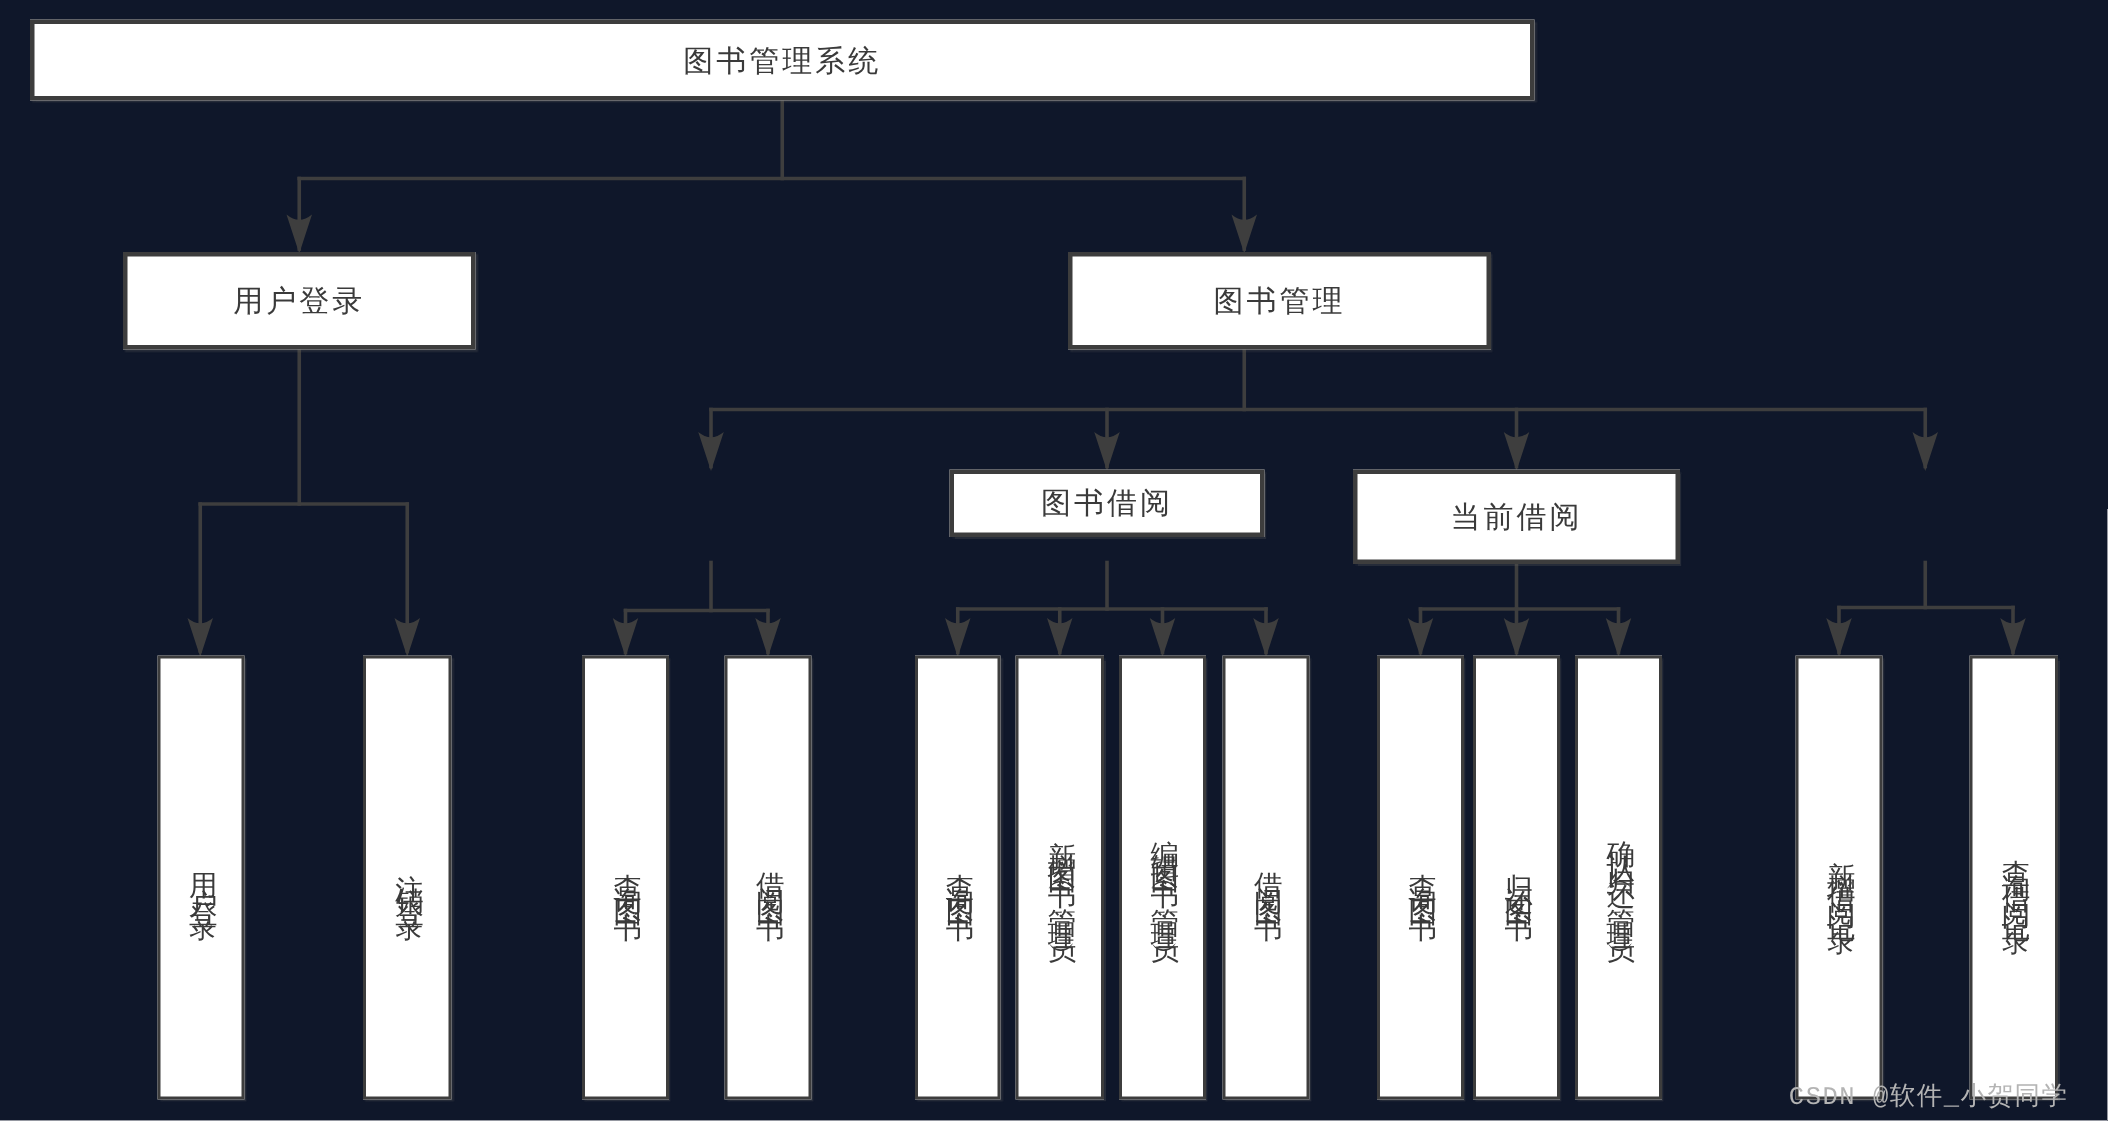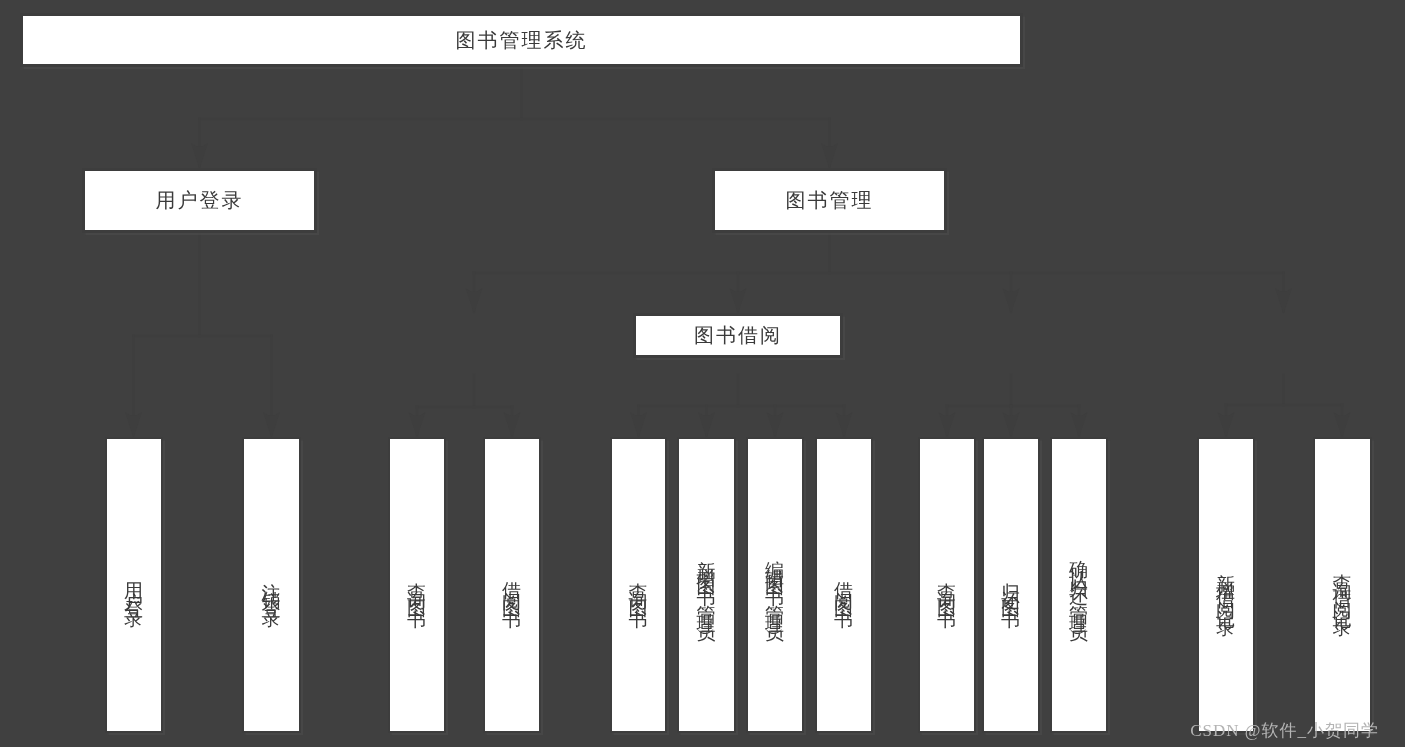--- a/index.html
+++ b/index.html
@@ -1,18 +1,18 @@
 <!DOCTYPE html>
 <html><head>
 <meta charset="utf-8">
 <style>
   html,body{margin:0;padding:0;background:#ffffff;}
   .stage{
-    position:relative;width:1405px;height:747px;background:#404040;
-    font-family:Liberation Serif, serif;overflow:hidden;
+    position:relative;width:1405px;height:747px;background:#0f172a;
+    font-family:Liberation Mono, monospace;overflow:hidden;
   }
   .connectors{position:absolute;left:0;top:0;z-index:0;}
   .node{
     position:absolute;z-index:1;background:#ffffff;
     border:3px solid #3d3d3d;box-sizing:border-box;
     display:flex;align-items:center;justify-content:center;
     color:#3a3a3a;box-shadow:1.5px 1.5px 1px rgba(90,90,90,0.30);
   }
   .node.leaf{border-width:2.5px;}
   .h-label{font-size:20px;letter-spacing:2px;white-space:nowrap;}
@@ -99,26 +99,29 @@
     </g>
   </svg>
 
   <div class="node" style="left:20px;top:13px;width:1003px;height:54px;">
     <span class="h-label">图书管理系统</span>
   </div>
 
   <div class="node" style="left:82px;top:168px;width:235px;height:65px;">
     <span class="h-label">用户登录</span>
   </div>
-  <div class="node" style="left:712px;top:168px;width:235px;height:65px;">
+  <div class="node" style="left:712px;top:168px;width:282px;height:65px;">
     <span class="h-label">图书管理</span>
   </div>
 
   <div class="node" style="left:633px;top:313px;width:210px;height:45px;">
     <span class="h-label">图书借阅</span>
+  </div>
+  <div class="node" style="left:902px;top:313px;width:218px;height:63px;">
+    <span class="h-label">当前借阅</span>
   </div>
 
   <div class="node leaf" style="left:105px;top:437px;width:58px;height:296px;">
     <span class="v-label">用户登录</span>
   </div>
   <div class="node leaf" style="left:242px;top:437px;width:59px;height:296px;">
     <span class="v-label">注销登录</span>
   </div>
 
   <div class="node leaf" style="left:388px;top:437px;width:58px;height:296px;">

